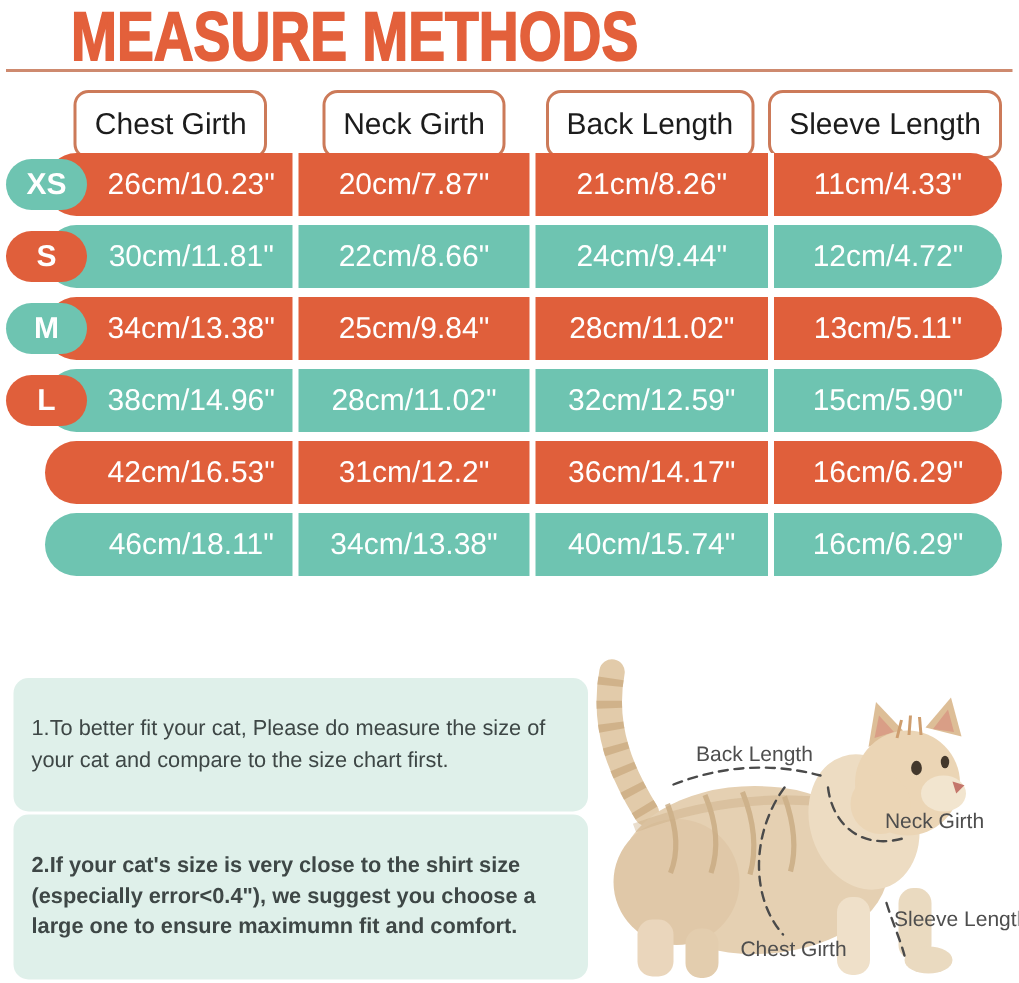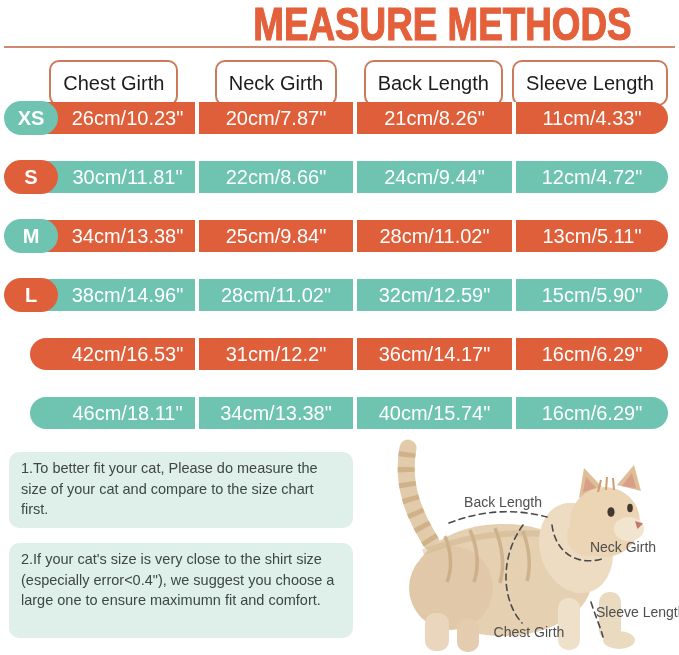--- a/index.html
+++ b/index.html
@@ -1,53 +1,53 @@
 <!DOCTYPE html>
 <html><head>
 <meta charset="utf-8">
 <style>
   * { box-sizing: border-box; margin: 0; padding: 0; }
   html,body { background:#fff; }
   body { width:679px; height:655px; font-family:"Liberation Sans", sans-serif; position:relative; overflow:hidden; }
   .page { position:relative; width:679px; height:655px; background:#fff; }
 
   
-  .title-wrap { position:absolute; top:0; left:0; width:679px; height:48px; text-align:right;text-decoration:underline; }
+  .title-wrap { position:absolute; top:0; left:0; width:679px; height:48px; text-align:left;text-decoration:underline; }
   .title { display:inline-block; margin-top:2px; font-size:46px; line-height:44px; font-weight:bold;
            color:#E3603B; letter-spacing:0px; transform:scaleX(0.8); transform-origin:center;
            -webkit-text-stroke:1.2px #E3603B; white-space:nowrap; }
   .title-rule { position:absolute; top:46px; left:4px; width:671px; height:2px; background:#CE8A6F; }
 
   
   .size-table { position:absolute; top:60px; left:30px; width:638px; }
   .grid4 { display:grid; grid-template-columns:169fr 158fr 159fr 152fr; }
   .header-row { height:48px; margin-bottom:-6px; position:relative; z-index:0; }
   .hcell { display:flex; justify-content:center; align-items:flex-start; }
   .hbox { background:#fff; border:2px solid #CC7A59; border-radius:10px; height:46px;
           display:flex; align-items:center; padding:0 12px; font-size:20px; color:#1c1c1c; white-space:nowrap; }
-  .row { position:relative; z-index:1; height:32px; border-radius:23px; margin-bottom:27px; }
+  .row { position:relative; z-index:1; height:42px; border-radius:23px; margin-bottom:6px; }
   .row.orange { background:#E05F3B; }
   .row.teal   { background:#6EC4B1; }
   .row .cells { position:absolute; inset:0; }
   .cell { display:flex; align-items:center; justify-content:center; color:#fff; font-size:20px; white-space:nowrap; }
   .cell.d { border-right:4px solid #fff; }
   .cell.first { padding-left:30px; }
   .pill { position:absolute; left:-26px; top:50%; transform:translateY(-50%);
           height:34px; min-width:54px; padding:0 12px; border-radius:17px;
           display:flex; align-items:center; justify-content:center;
           color:#fff; font-weight:bold; font-size:20px; z-index:2; }
   .row.orange .pill { background:#6EC4B1; }
   .row.teal   .pill { background:#E05F3B; }
 
   
   .bottom { position:absolute; top:430px; left:0; width:679px; height:225px; }
-  .note { position:absolute; left:9px; width:344px; background:#DFF0EA; border-radius:10px;
-          padding:6px 12px; font-size:14.5px; line-height:1.42; color:#3E4746; }
+  .note { position:absolute; left:9px; width:383px; background:#DFF0EA; border-radius:10px;
+          padding:24px 12px; font-size:14.5px; line-height:1.42; color:#3E4746; }
   .note-1 { top:22px;  min-height:76px; }
-  .note-2 { top:113px; min-height:95px; }
+  .note-2 { top:113px; min-height:95px;font-weight:bold; }
 
   .cat-figure { position:absolute; left:353px; top:0px; width:326px; height:225px; }
   .cat-figure svg { width:100%; height:100%; overflow:visible; }
   .measure-label { font-family:"Liberation Sans", sans-serif; font-size:14px; fill:#4E4E4E; }
   .measure-line { fill:none; stroke:#4A4A4A; stroke-width:1.6; stroke-dasharray:6 4.5; stroke-linecap:round; }
 </style>
 </head>
 <body>
 
 <div class="page">

